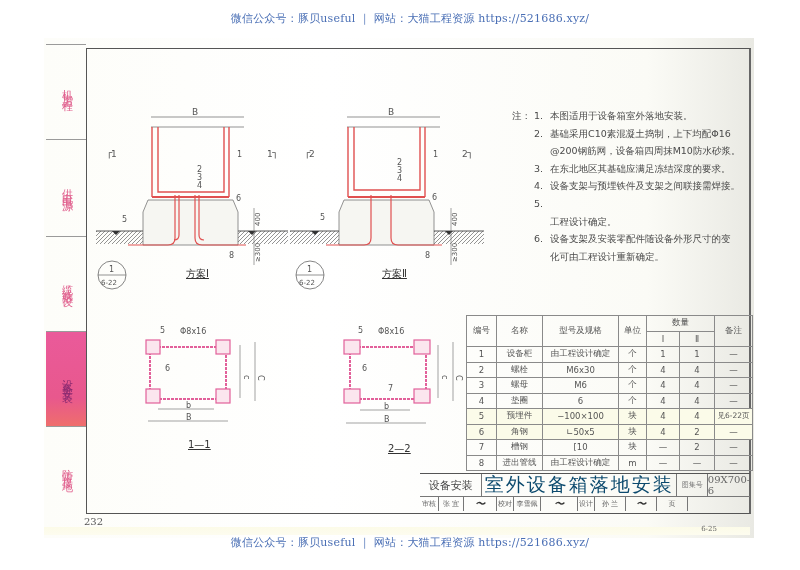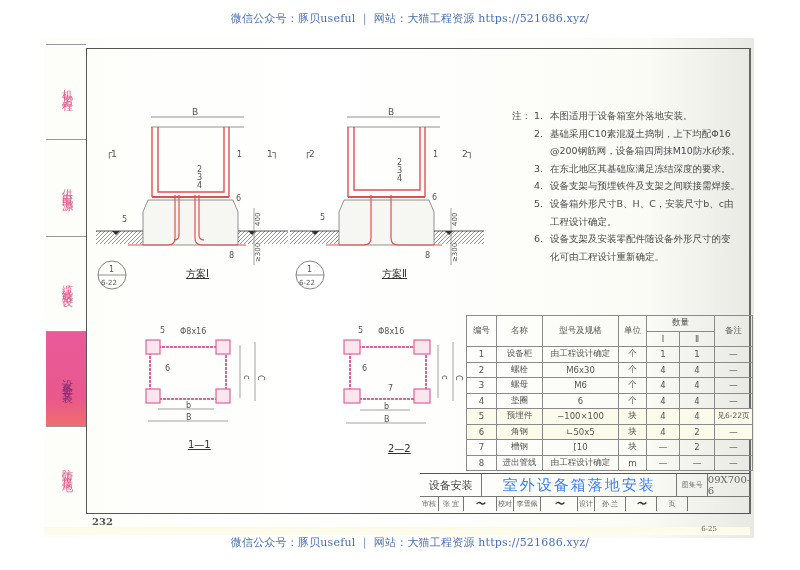--- a/index.html
+++ b/index.html
@@ -8,21 +8,21 @@
   .wm-top{top:11px;}
   .wm-bot{top:535px;}
   .page{position:absolute;left:44px;top:38px;width:710px;height:500px;background:linear-gradient(90deg,#fdfdf9 0%,#ffffff 40%,#fbfbf6 85%,#e9e9e3 100%);}
   .page-bottom-tint{position:absolute;left:44px;top:527px;width:706px;height:8px;background:linear-gradient(180deg,#fcfbe8,#fdfcef);}
   .sidebar{position:absolute;left:46px;top:44px;width:40px;height:465px;}
   .side-tab{position:absolute;left:0;width:40px;border-top:1px solid #9a9a9a;display:flex;align-items:center;justify-content:center;}
   .side-tab .lbl{writing-mode:vertical-rl;text-orientation:upright;font-size:11px;color:#e0608e;letter-spacing:4px;}
   .side-tab.active{background:linear-gradient(180deg,#ea5a9a 0%,#e8588d 70%,#ef6e6c 100%);}
   .side-tab.active .lbl{color:#8a2a70;}
   .frame{position:absolute;left:86px;top:48px;width:662px;height:464px;border-left:1.5px solid #555;border-top:1.5px solid #555;border-bottom:1.5px solid #555;border-right:2px solid #666;}
-  .pagenum{position:absolute;left:92px;top:516px;font-family:"DejaVu Serif",serif;font-size:10px;color:#555;font-weight:bold;}
+  .pagenum{position:absolute;left:84px;top:516px;font-family:"DejaVu Serif",serif;font-size:10px;color:#555;}
   .dwg{position:absolute;}
   .notes{position:absolute;left:512px;top:107px;width:240px;font-size:9.5px;color:#4a4a4a;line-height:17.6px;}
   .notes .row{display:flex;}
   .notes .pre{width:22px;flex:none;}
   .notes .num{width:16px;flex:none;}
   .notes .indent{padding-left:38px;}
   table.bom{position:absolute;left:466px;top:315px;border-collapse:collapse;font-size:8.5px;color:#555;}
   table.bom td,table.bom th{border:1px solid #8a8a8a;text-align:center;height:14.5px;padding:0;font-weight:normal;}
   table.bom tr.hl td{background:#fbfbe9;}
   .titleblock{position:absolute;left:420px;top:473px;width:330px;height:37px;border-top:1.5px solid #555;}
@@ -203,21 +203,20 @@
       <span>在东北地区其基础应满足冻结深度的要求。</span>
     </div>
   <div class="row">
       <span class="pre"></span>
       <span class="num">4.</span>
       <span>设备支架与预埋铁件及支架之间联接需焊接。</span>
     </div>
   <div class="row">
       <span class="pre"></span>
       <span class="num">5.</span>
-      <span>设备箱外形尺寸B、H、C，安装尺寸b、c由</span>
     </div>
   <div class="indent">工程设计确定。</div>
   <div class="row">
       <span class="pre"></span>
       <span class="num">6.</span>
       <span>设备支架及安装零配件随设备外形尺寸的变</span>
     </div>
   <div class="indent">化可由工程设计重新确定。</div>
 </div>
 
@@ -315,21 +314,21 @@
         <td>—</td>
         <td>—</td>
         <td>—</td>
       </tr>
 </tbody>
   </table>
 
 <div class="titleblock">
   <div class="tb-row1">
     <div class="tb-cell" style="width:62px;font-size:11px;color:#444;">设备安装</div>
-    <div class="tb-cell" style="width:196px;font-size:15px;color:#3b82f6;letter-spacing:2px;">室外设备箱落地安装</div>
+    <div class="tb-cell" style="width:196px;font-size:19px;color:#0c4a6e;letter-spacing:2px;">室外设备箱落地安装</div>
     <div class="tb-cell" style="width:30px;font-size:7px;color:#777;text-align:right;">图集号</div>
     <div class="tb-cell" style="width:42px;border-right:none;font-size:10px;color:#666;font-family:'DejaVu Serif',serif;">09X700-6</div>
   </div>
   <div class="tb-row2">
     <div class="tb-cell" style="width:18px;">审核</div>
     <div class="tb-cell" style="width:24px;">张 宜</div>
     <div class="tb-cell sig" style="width:32px;">〜</div>
     <div class="tb-cell" style="width:16px;">校对</div>
     <div class="tb-cell" style="width:26px;">李雪佩</div>
     <div class="tb-cell sig" style="width:36px;">〜</div>

